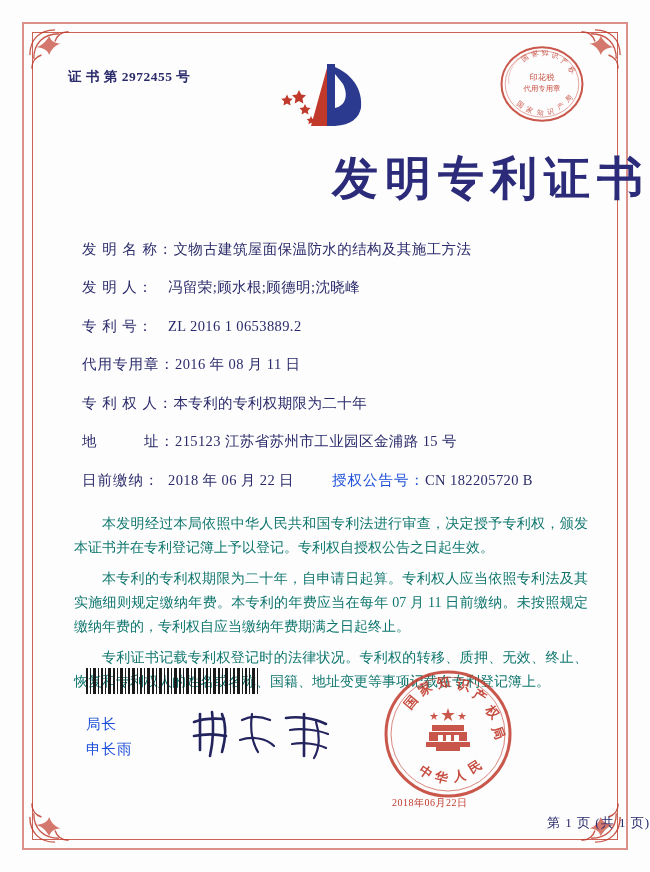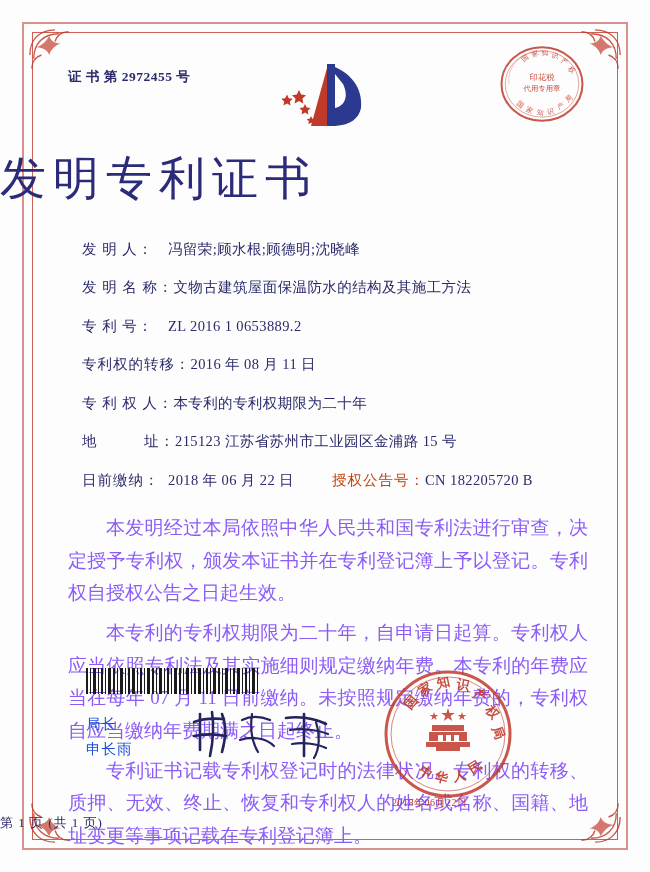--- a/index.html
+++ b/index.html
@@ -85,23 +85,23 @@
     height: 92px;
   }
   .seal-top svg { width: 100%; height: 100%; display: block; }
 
   
   .cert-title {
     position: absolute;
     left: 0;
     right: 0;
     top: 148px;
-    text-align: left;
+    text-align: right;
     font-size: 46px;
-    font-weight: normal;
+    font-weight: bold;
     letter-spacing: 7px;
     color: #2b2b7a;
     font-family: "Liberation Serif", "DejaVu Serif", serif;
   }
 
   
   .fields {
     position: absolute;
     left: 82px;
     right: 72px;
@@ -126,45 +126,45 @@
     color: #2b2b6b;
     letter-spacing: 0.4px;
   }
   .field-row.two-col .field-value {
     flex: 0 0 auto;
     margin-right: 38px;
   }
   .field-label-2 {
     flex: 0 0 auto;
     min-width: 86px;
-    color: #c2410c;
+    color: #1d4ed8;
     letter-spacing: 1px;
     text-align: right;
   }
 
   
   .divider {
     position: absolute;
     left: 72px;
     right: 60px;
     top: 228px;
     border-top: 1px solid #c9c9dd;
     opacity: 0;
   }
 
   
   .body-text {
     position: absolute;
-    left: 68px;
+    left: 74px;
     right: 62px;
     top: 512px;
-    font-size: 19px;
+    font-size: 14px;
     line-height: 1.72;
     text-align: justify;
-    color: #8b5cf6;
+    color: #0f766e;
   }
   .body-text p {
     margin: 0 0 7px 0;
     text-indent: 2em;
   }
 
   
   .barcode {
     position: absolute;
     left: 86px;
@@ -213,21 +213,21 @@
     letter-spacing: 0.5px;
     white-space: nowrap;
   }
 
   
   .page-footer {
     position: absolute;
     left: 0;
     right: 0;
     bottom: 40px;
-    text-align: left;
+    text-align: right;
     font-size: 13px;
     color: #2b2b6b;
     letter-spacing: 1px;
   }
 </style>
 </head>
 <body>
 
 <div class="cert-page">
 
@@ -311,36 +311,36 @@
     </svg>
   </div>
 
   <div class="cert-title">发明专利证书</div>
 
   <div class="divider"></div>
 
   <div class="fields">
 
     <div class="field-row">
+      <span class="field-label">发 明 名 称：</span>
+      <span class="field-value">文物古建筑屋面保温防水的结构及其施工方法</span>
+    </div>
+
+    <div class="field-row">
       <span class="field-label">发 明 人：</span>
       <span class="field-value">冯留荣;顾水根;顾德明;沈晓峰</span>
     </div>
 
     <div class="field-row">
-      <span class="field-label">发 明 名 称：</span>
-      <span class="field-value">文物古建筑屋面保温防水的结构及其施工方法</span>
-    </div>
-
-    <div class="field-row">
       <span class="field-label">专 利 号：</span>
       <span class="field-value">ZL 2016 1 0653889.2</span>
     </div>
 
     <div class="field-row">
-      <span class="field-label">专利权的转移：</span>
+      <span class="field-label">代用专用章：</span>
       <span class="field-value">2016 年 08 月 11 日</span>
     </div>
 
     <div class="field-row">
       <span class="field-label">专 利 权 人：</span>
       <span class="field-value">本专利的专利权期限为二十年</span>
     </div>
 
     <div class="field-row">
       <span class="field-label">地　　　址：</span>

